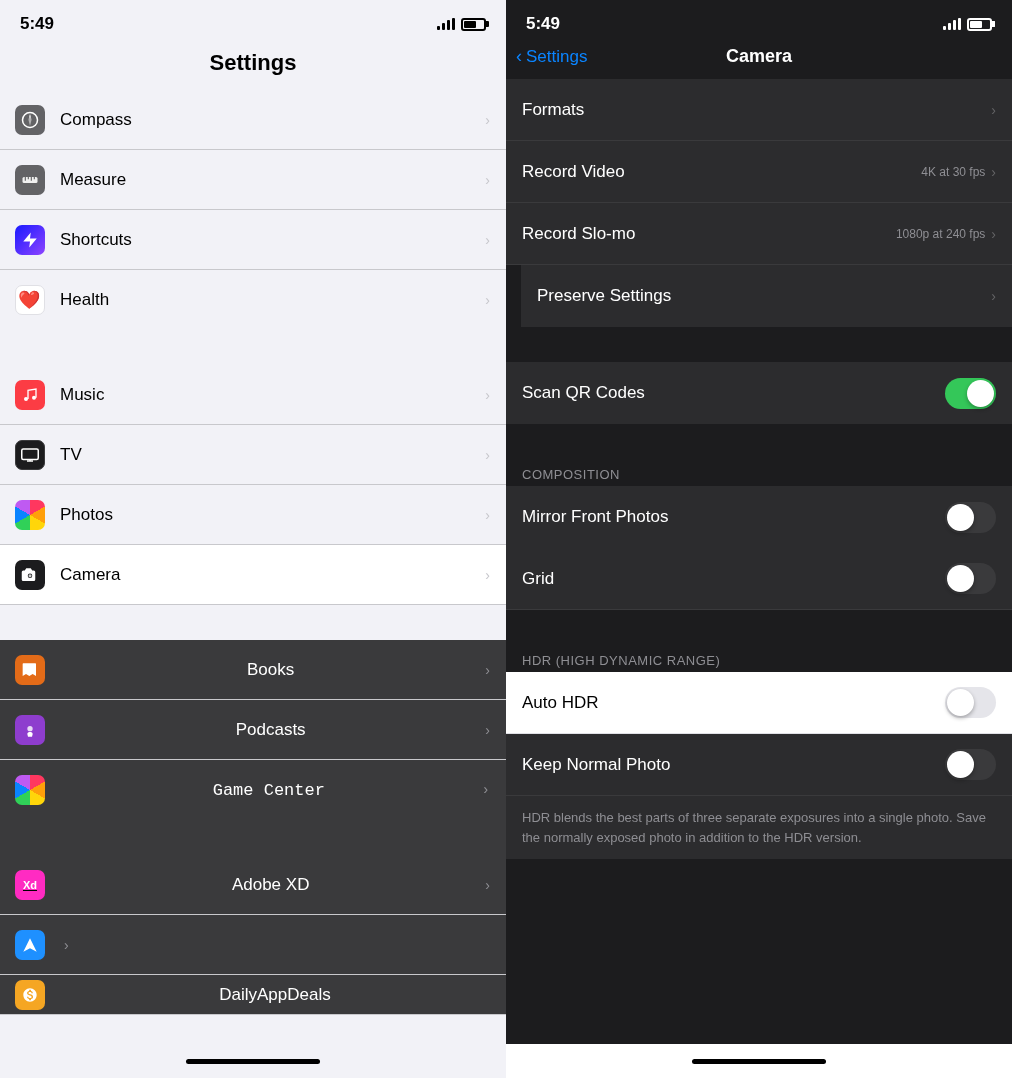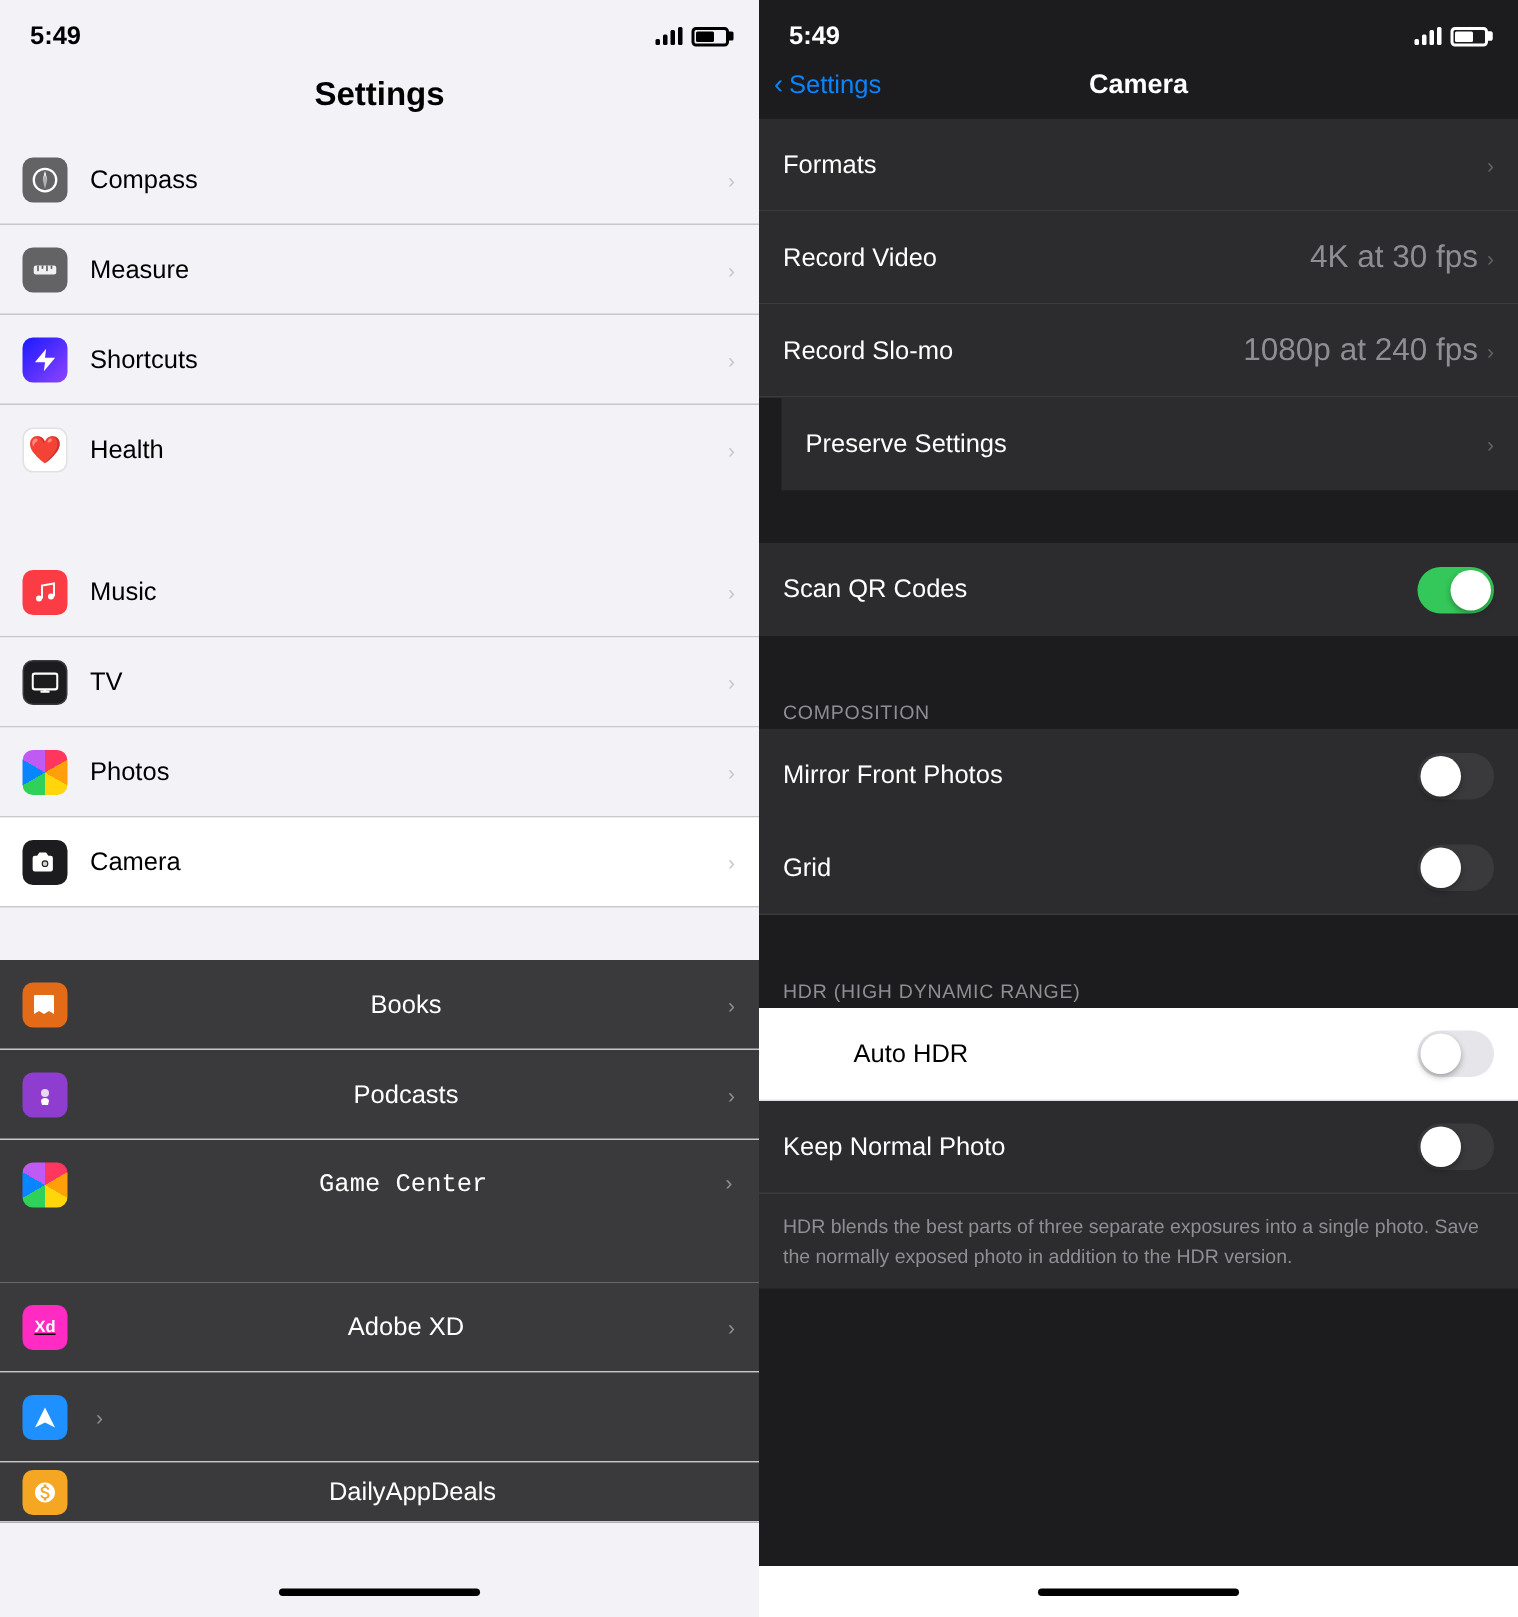--- a/index.html
+++ b/index.html
@@ -254,21 +254,21 @@
       border-bottom: 0.5px solid #3a3a3c;
     }
 
     .camera-item-label {
       flex: 1;
       font-size: 17px;
       color: #fff;
     }
 
     .camera-item-value {
-      font-size: 21px;
+      font-size: 12px;
       color: #8e8e93;
       margin-right: 6px;
     }
 
     .camera-chevron {
       color: #636366;
       font-size: 14px;
     }
 
     .section-header {
@@ -322,21 +322,20 @@
       background: #fff;
     }
 
     .white-section .camera-item {
       background: #fff;
       border-bottom: 0.5px solid #e0e0e5;
     }
 
     .white-section .camera-item-label {
       color: #000;
-      margin-left: 47px;
     }
 
     .white-section .toggle.off {
       background: #e0e0e5;
     }
 
     .description-text {
       padding: 12px 16px;
       font-size: 13px;
       color: #8e8e93;

